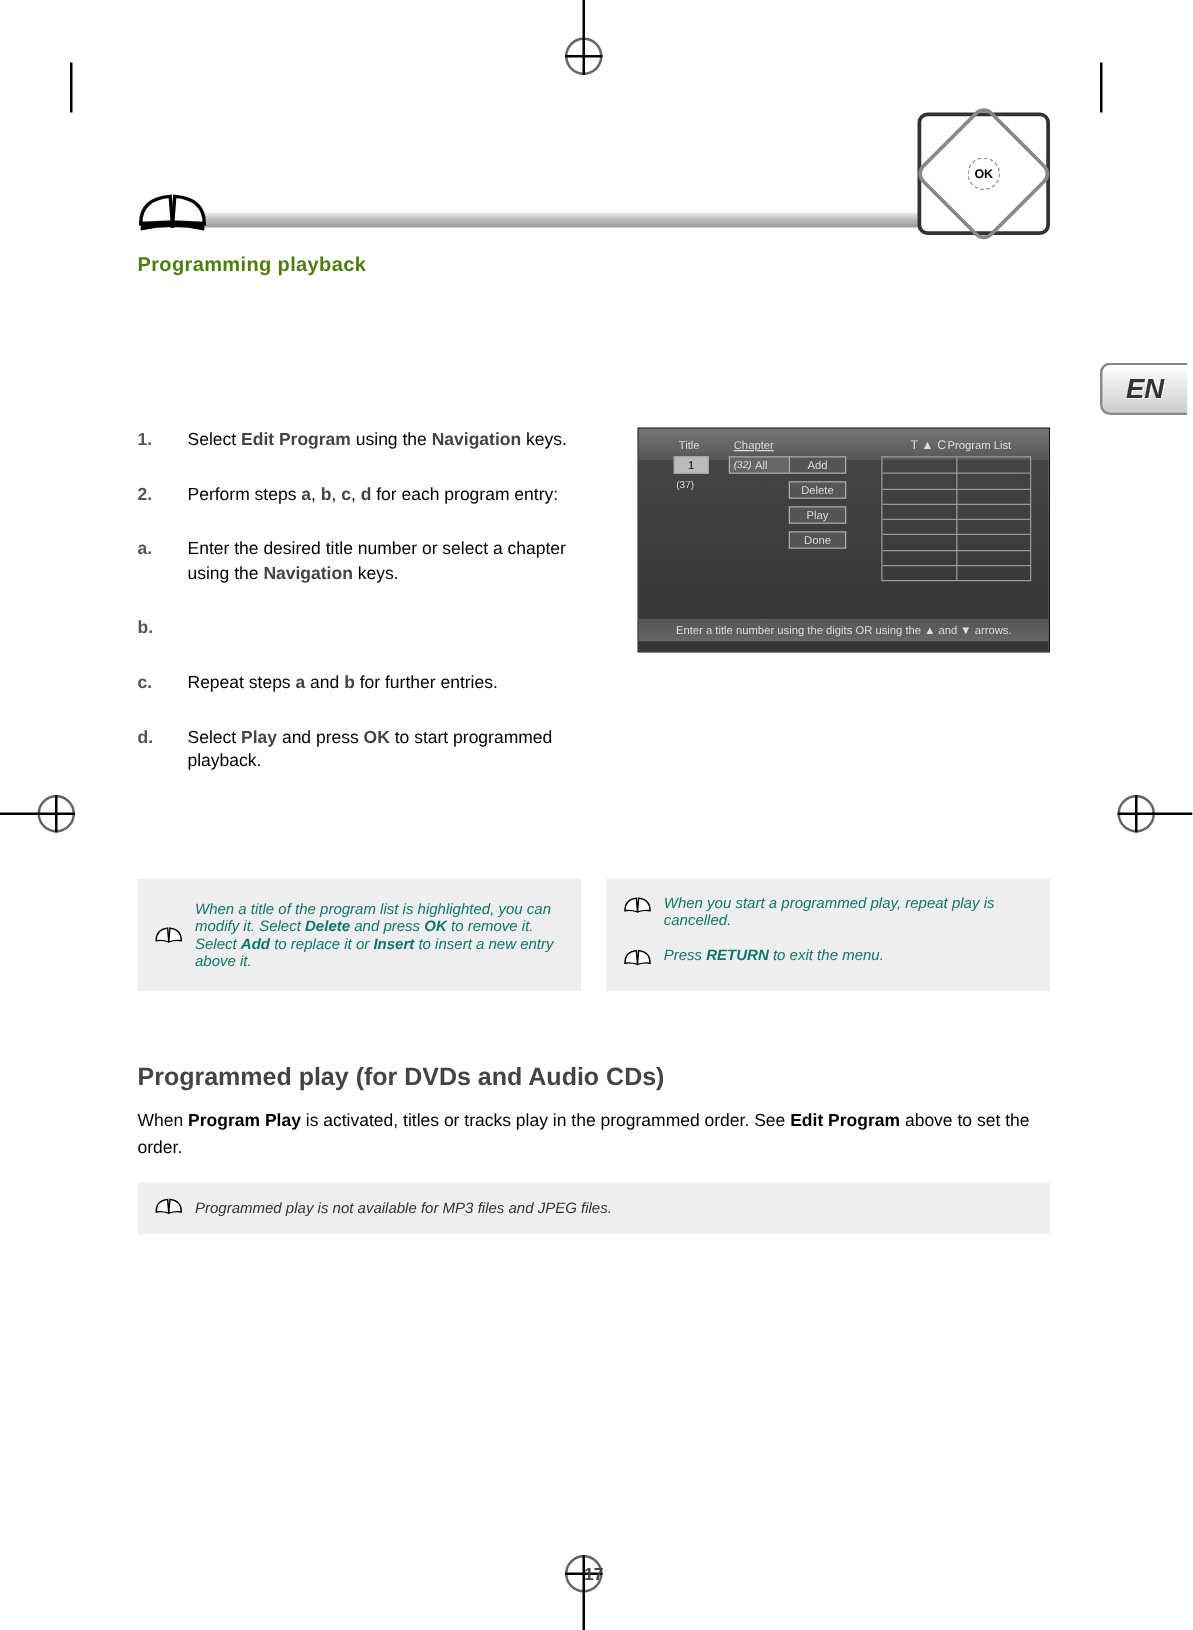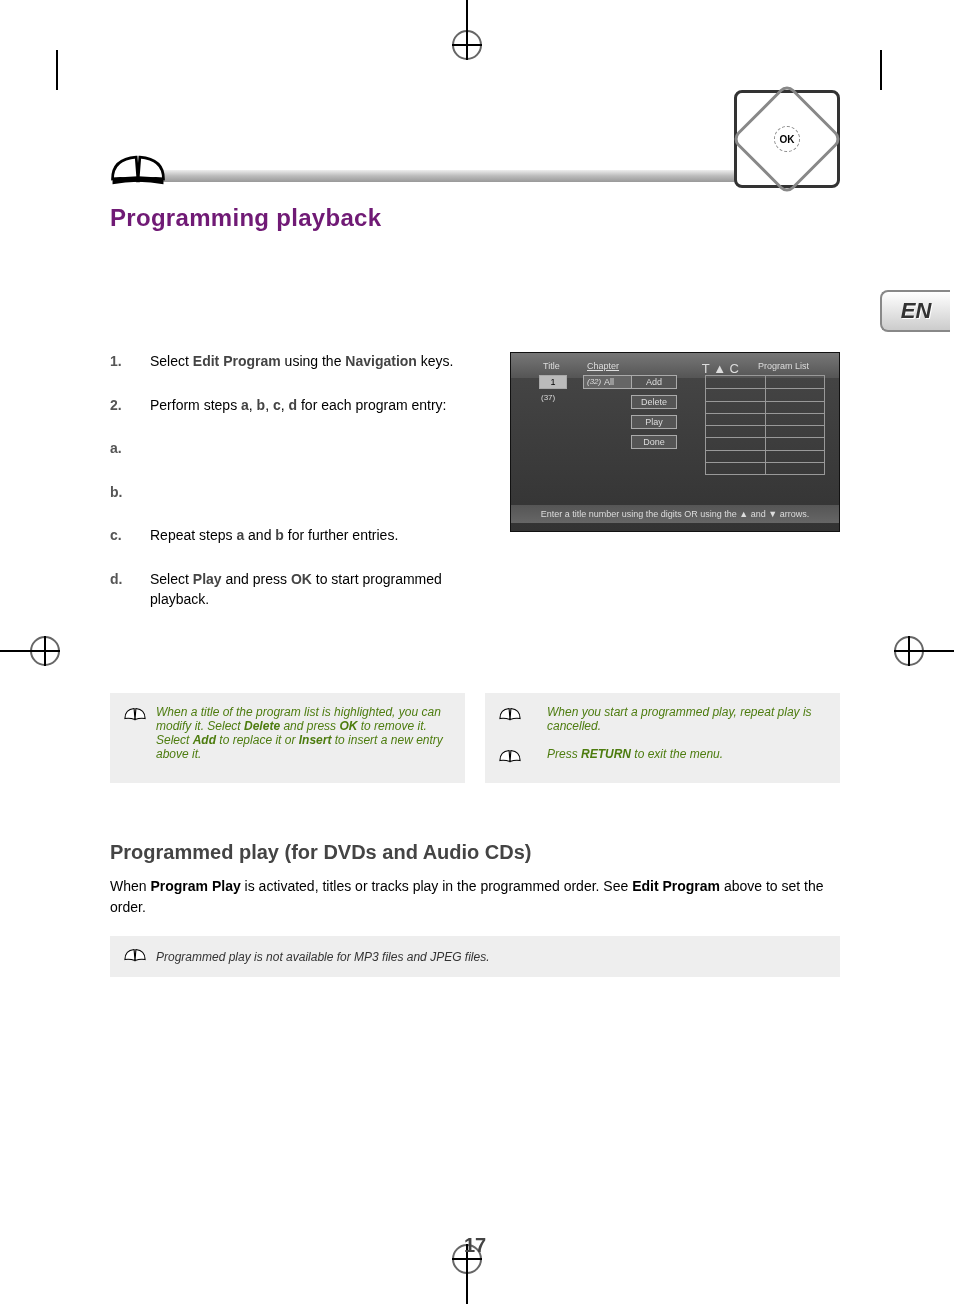--- a/index.html
+++ b/index.html
@@ -86,23 +86,23 @@
     font-size: 10px;
     font-weight: bold;
     border: 1px dashed #888;
     border-radius: 50%;
     width: 26px; height: 26px;
     display: flex; align-items: center; justify-content: center;
   }
 
   .h1 {
     margin-top: 22px;
-    font-size: 24px;
+    font-size: 16px;
     font-weight: 900;
-    color: #701a75;
+    color: #4d7c0f;
     letter-spacing: 0.3px;
   }
 
   
   .lang-tab {
     position: absolute;
     right: -110px;
     top: 200px;
     width: 70px; height: 42px;
     background: linear-gradient(to bottom, #fff, #ccc);
@@ -151,21 +151,21 @@
     background: linear-gradient(to bottom, #777 0, #555 25px, #444 25px, #333 100%);
     border: 1px solid #111;
     position: relative;
     color: #ddd;
     font-size: 9px;
   }
   .osd .hdr { position: absolute; top: 8px; font-size: 9px; }
   .osd .title-h { left: 32px; }
   .osd .chapter-h { left: 76px; text-decoration: underline; }
   .osd .pl-h { right: 30px; }
-  .osd .tc { position: absolute; right: 100px; top: 8px; font-size: 13px; }
+  .osd .tc { position: absolute; right: 82px; top: 8px; font-size: 10px; }
   .osd .field {
     position: absolute;
     border: 1px solid #aaa;
     background: #666;
     text-align: center;
     padding: 1px 0;
     font-size: 9px;
   }
   .osd .title-box { left: 28px; top: 22px; width: 28px; background: #bbb; color: #000; }
   .osd .chap-box { left: 72px; top: 22px; width: 52px; }
@@ -216,31 +216,31 @@
     display: flex;
     gap: 20px;
     margin-top: 60px;
   }
   .note {
     flex: 1;
     background: #eee;
     padding: 12px 14px;
     font-size: 12px;
     font-style: italic;
-    color: #4d7c0f;
+    color: #0f766e;
     display: flex;
     gap: 10px;
-    align-items: flex-start;
+    align-items: center;
     min-height: 90px;
   }
   .note .ni { flex-shrink: 0; width: 22px; height: 18px; }
   .note .nt { flex: 1; }
   .note .nt .b { font-weight: 700; }
   .note2-inner { display: flex; flex-direction: column; gap: 14px; }
-  .note2-inner .row { display: flex; gap: 26px; align-items: flex-start; font-style: italic; }
+  .note2-inner .row { display: flex; gap: 10px; align-items: flex-start; font-style: italic; }
 
   
   .h2 {
     margin-top: 58px;
     font-size: 20px;
     font-weight: 900;
     color: #444;
   }
   .body {
     margin-top: 12px;
@@ -259,21 +259,21 @@
     display: flex;
     gap: 10px;
     align-items: center;
   }
 
   .page-num {
     position: absolute;
     left: 0; right: 0;
     bottom: -280px;
     text-align: center;
-    font-size: 20px;
+    font-size: 14px;
     font-weight: 900;
     color: #444;
   }
 
   
   .book-icon { display: inline-block; }
 </style>
 </head>
 <body>
 
@@ -323,20 +323,21 @@
       <div class="step">
         <div class="num">1.</div>
         <div class="txt"><span>Select </span><span class="b">Edit Program</span><span> using the </span><span class="b">Navigation</span><span> keys.</span></div>
       </div>
       <div class="step">
         <div class="num">2.</div>
         <div class="txt"><span>Perform steps </span><span class="b">a</span><span>, </span><span class="b">b</span><span>, </span><span class="b">c</span><span>, </span><span class="b">d</span><span> for each program entry:</span></div>
       </div>
       <div class="step">
         <div class="num">a.</div>
+        <div class="txt"><span>Enter the desired title number or select a chapter using the </span><span class="b">Navigation</span><span> keys.</span></div>
       </div>
       <div class="step">
         <div class="num">b.</div>
       </div>
       <div class="step">
         <div class="num">c.</div>
         <div class="txt"><span>Repeat steps </span><span class="b">a</span><span> and </span><span class="b">b</span><span> for further entries.</span></div>
       </div>
       <div class="step">
         <div class="num">d.</div>

